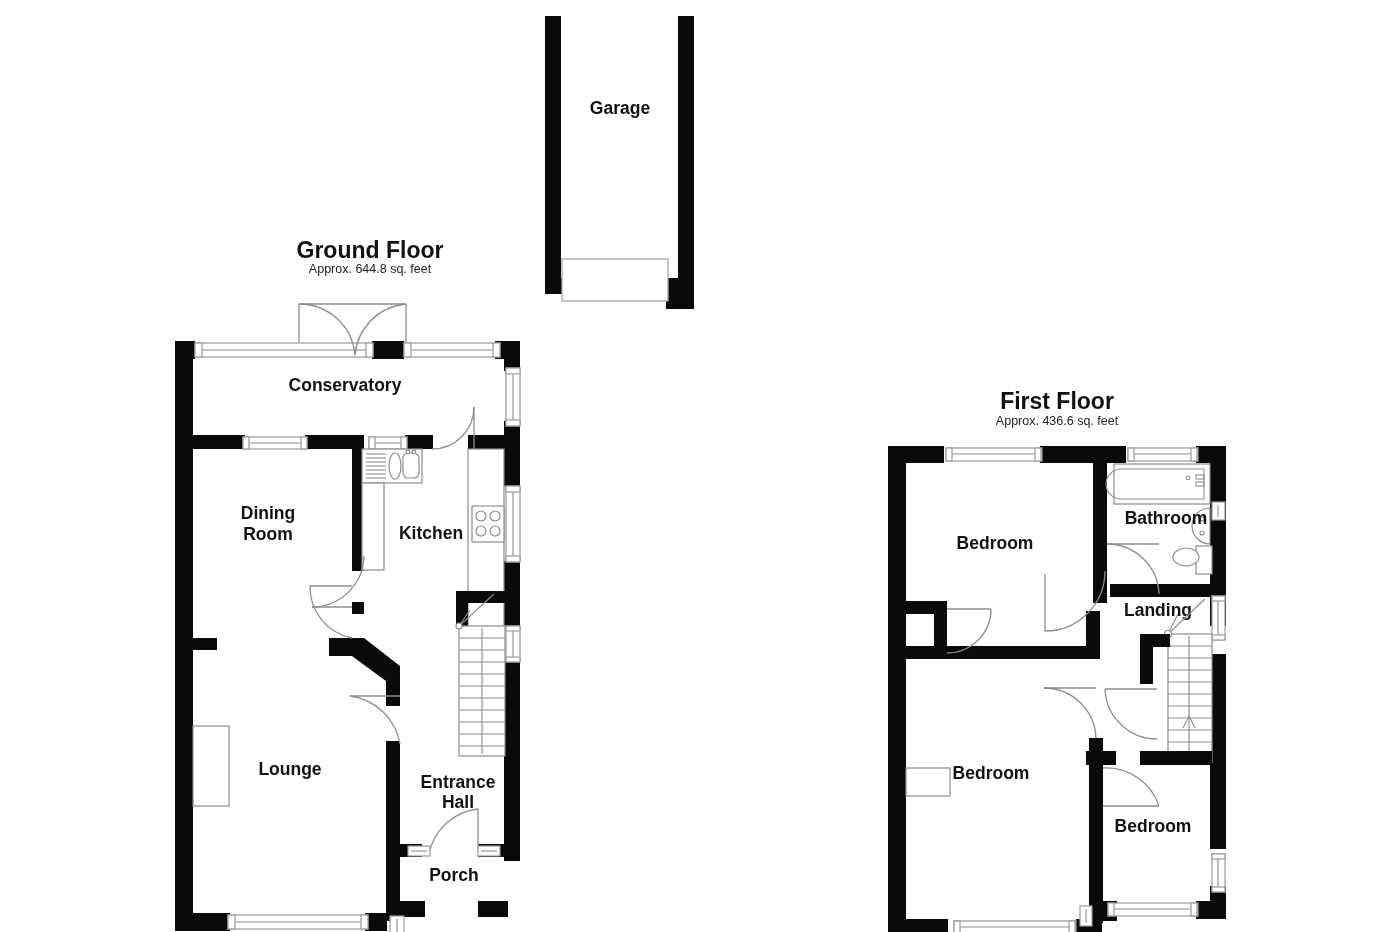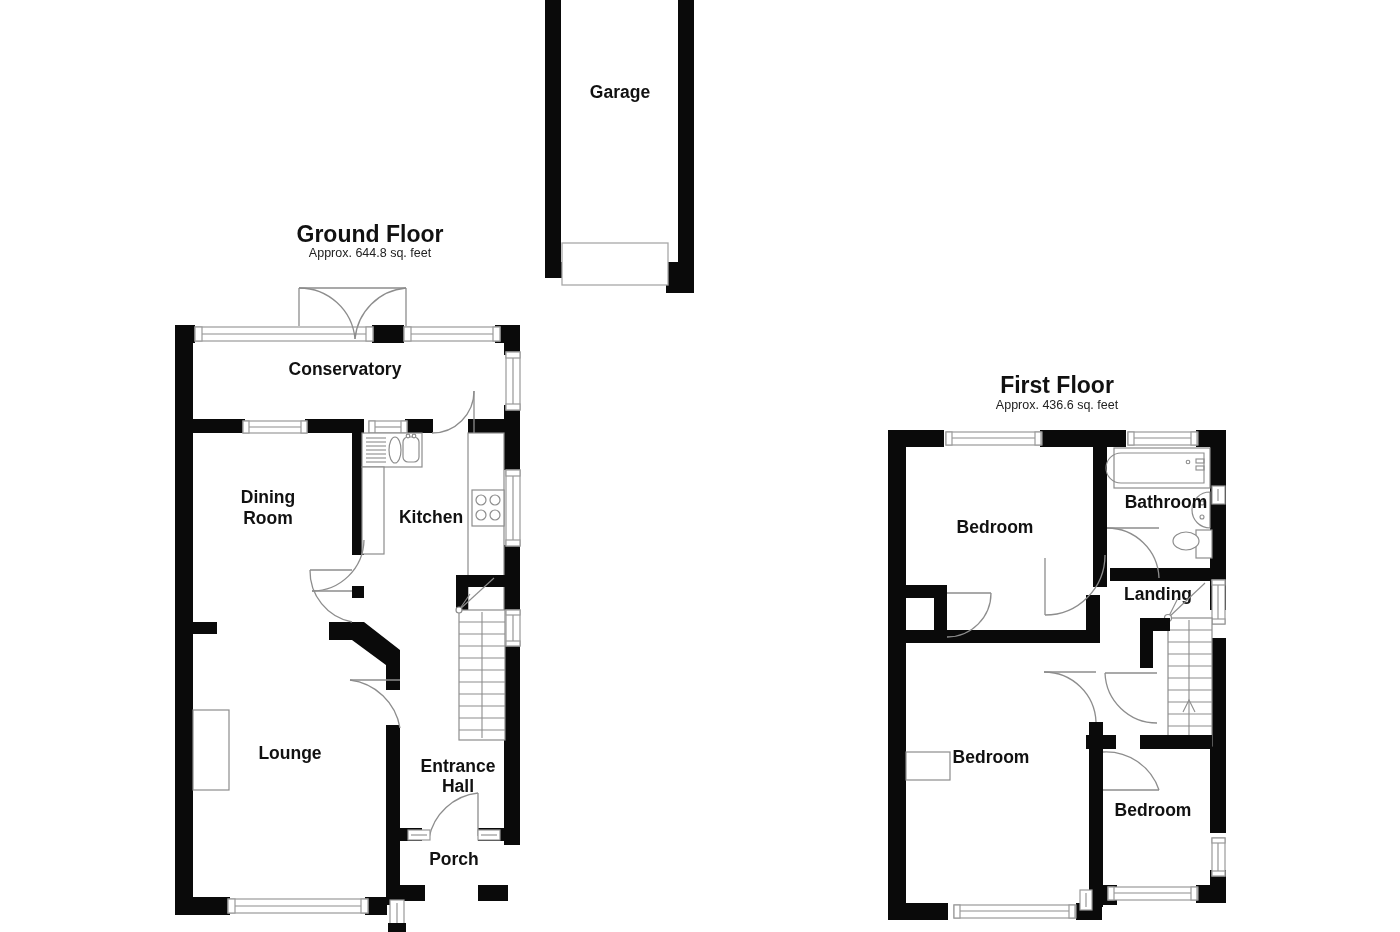--- a/index.html
+++ b/index.html
@@ -10,21 +10,21 @@
   body {
     width: 1400px;
     height: 932px;
     font-family: "Liberation Sans", sans-serif;
     overflow: hidden;
     position: relative;
   }
   #plan-root {
     position: absolute;
     left: 0;
-    top: 0;
+    top: 16px;
     width: 1400px;
     height: 712px;
   }
   svg.floorplan {
     display: block;
     width: 1400px;
     height: 932px;
   }
   .wall      { fill: #0a0a0a; }
   .winframe  { fill: #ffffff; stroke: #9a9a9a; stroke-width: 1.2; }

